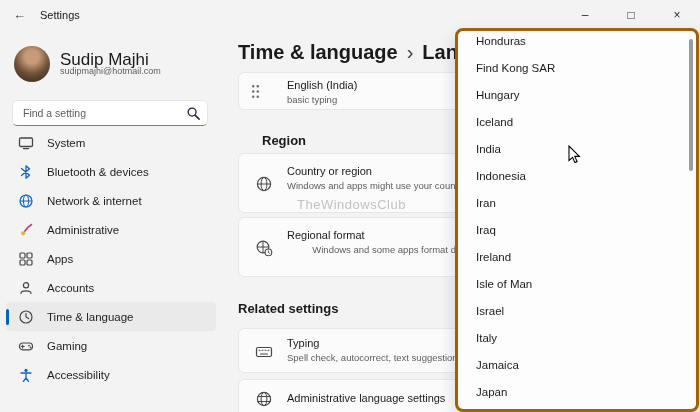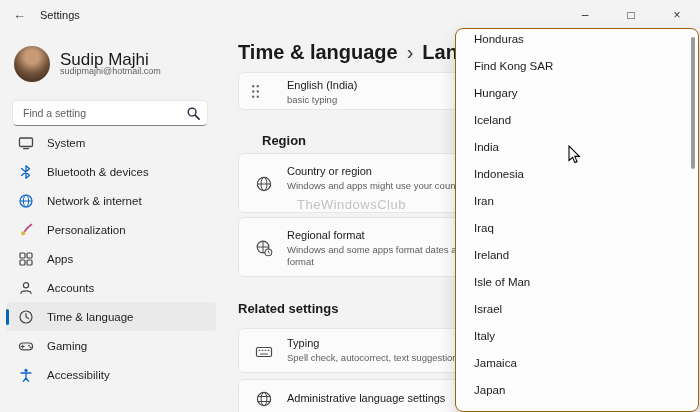--- a/index.html
+++ b/index.html
@@ -41,26 +41,26 @@
   .section-title { position:absolute; left:238px; font-size:13px; font-weight:600; }
   #card-english { top:72px; height:38px; }
   #card-country { top:153px; height:60px; }
   #card-regional { top:217px; height:60px; }
   #card-typing  { top:328px; height:45px; }
   #card-admin   { top:379px; height:40px; }
   #region-title { top:133px;margin-left:24px; }
   #related-title { top:301px; }
   .drag { position:absolute; left:12px; top:11px; }
   .row-title { position:absolute; left:48px; font-size:11px; color:#1a1a1a; }
-  .row-sub { position:absolute; left:48px; font-size:9.5px; line-height:12px; color:#5d5d5d; max-width:330px; }
+  .row-sub { position:absolute; left:48px; font-size:9.5px; line-height:12px; color:#5d5d5d; max-width:330px;text-align:right; }
   .row-icon { position:absolute; left:16px; width:18px; height:18px; }
   .watermark { position:absolute; left:297px; top:197px; font-size:13px; color:#c2c2c2; letter-spacing:.5px; z-index:5; }
   
   .dropdown { position:absolute; left:455px; top:28px; width:244px; height:384px; z-index:10;
-    background:#fdfdfd; border:1px solid #a16207; border-radius:8px; overflow:hidden;
+    background:#fdfdfd; border:3px solid #a16207; border-radius:8px; overflow:hidden;
     box-shadow:0 8px 18px rgba(0,0,0,.15); }
   .dd-list { position:absolute; left:4px; right:12px; top:-4px; }
   .dd-item { height:27px; display:flex; align-items:center; padding-left:14px; font-size:11.5px;
     border-radius:4px; color:#1b1b1b; }
   .dd-thumb { position:absolute; right:3px; top:8px; width:4px; height:132px; border-radius:2px; background:#9b9b9b; z-index:11; }
   .cursor { position:absolute; left:568px; top:145px; z-index:30; }
 </style>
 </head>
 <body>
 
@@ -107,21 +107,21 @@
           <ellipse cx="8" cy="8" rx="2.6" ry="6" fill="none" stroke="#0b64c9" stroke-width="1"></ellipse>
           <path d="M2 8h12" stroke="#0b64c9" stroke-width="1"></path>
         </svg>
       <span>Network &amp; internet</span>
     </div>
     <div class="nav-item">
       <svg class="ic16" viewBox="0 0 16 16">
           <path d="M13.5 2.5 C10.5 4.5, 8.5 6.5, 6.8 9.2" fill="none" stroke="#b8437f" stroke-width="1.6" stroke-linecap="round"></path>
           <circle cx="5.2" cy="11.3" r="2.1" fill="#e0b23e"></circle>
         </svg>
-      <span>Personalization</span>
+      <span>Administrative</span>
     </div>
     <div class="nav-item">
       <svg class="ic16" viewBox="0 0 16 16">
           <rect x="2" y="2" width="5" height="5" rx="1" fill="none" stroke="#474747" stroke-width="1.2"></rect>
           <rect x="9" y="2" width="5" height="5" rx="1" fill="none" stroke="#474747" stroke-width="1.2"></rect>
           <rect x="2" y="9" width="5" height="5" rx="1" fill="none" stroke="#474747" stroke-width="1.2"></rect>
           <rect x="9" y="9" width="5" height="5" rx="1" fill="none" stroke="#474747" stroke-width="1.2"></rect>
         </svg>
       <span>Apps</span>
     </div>

